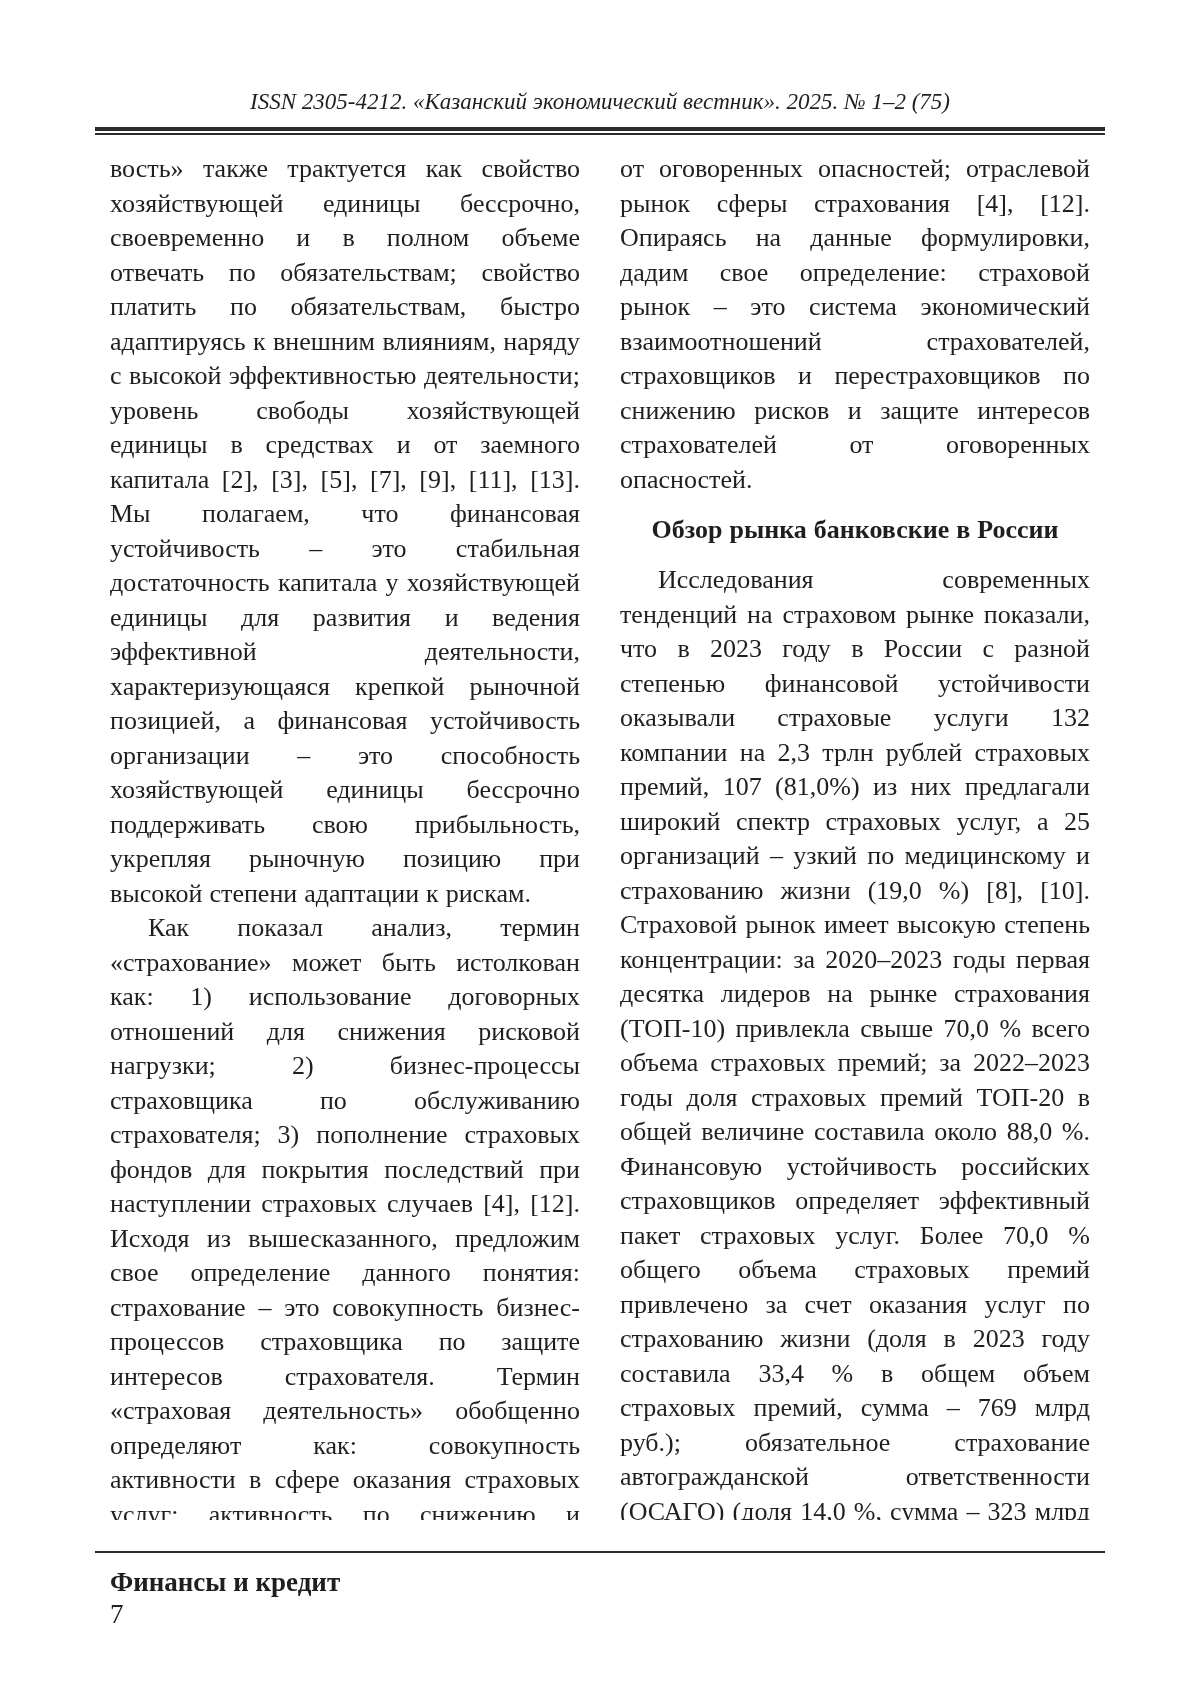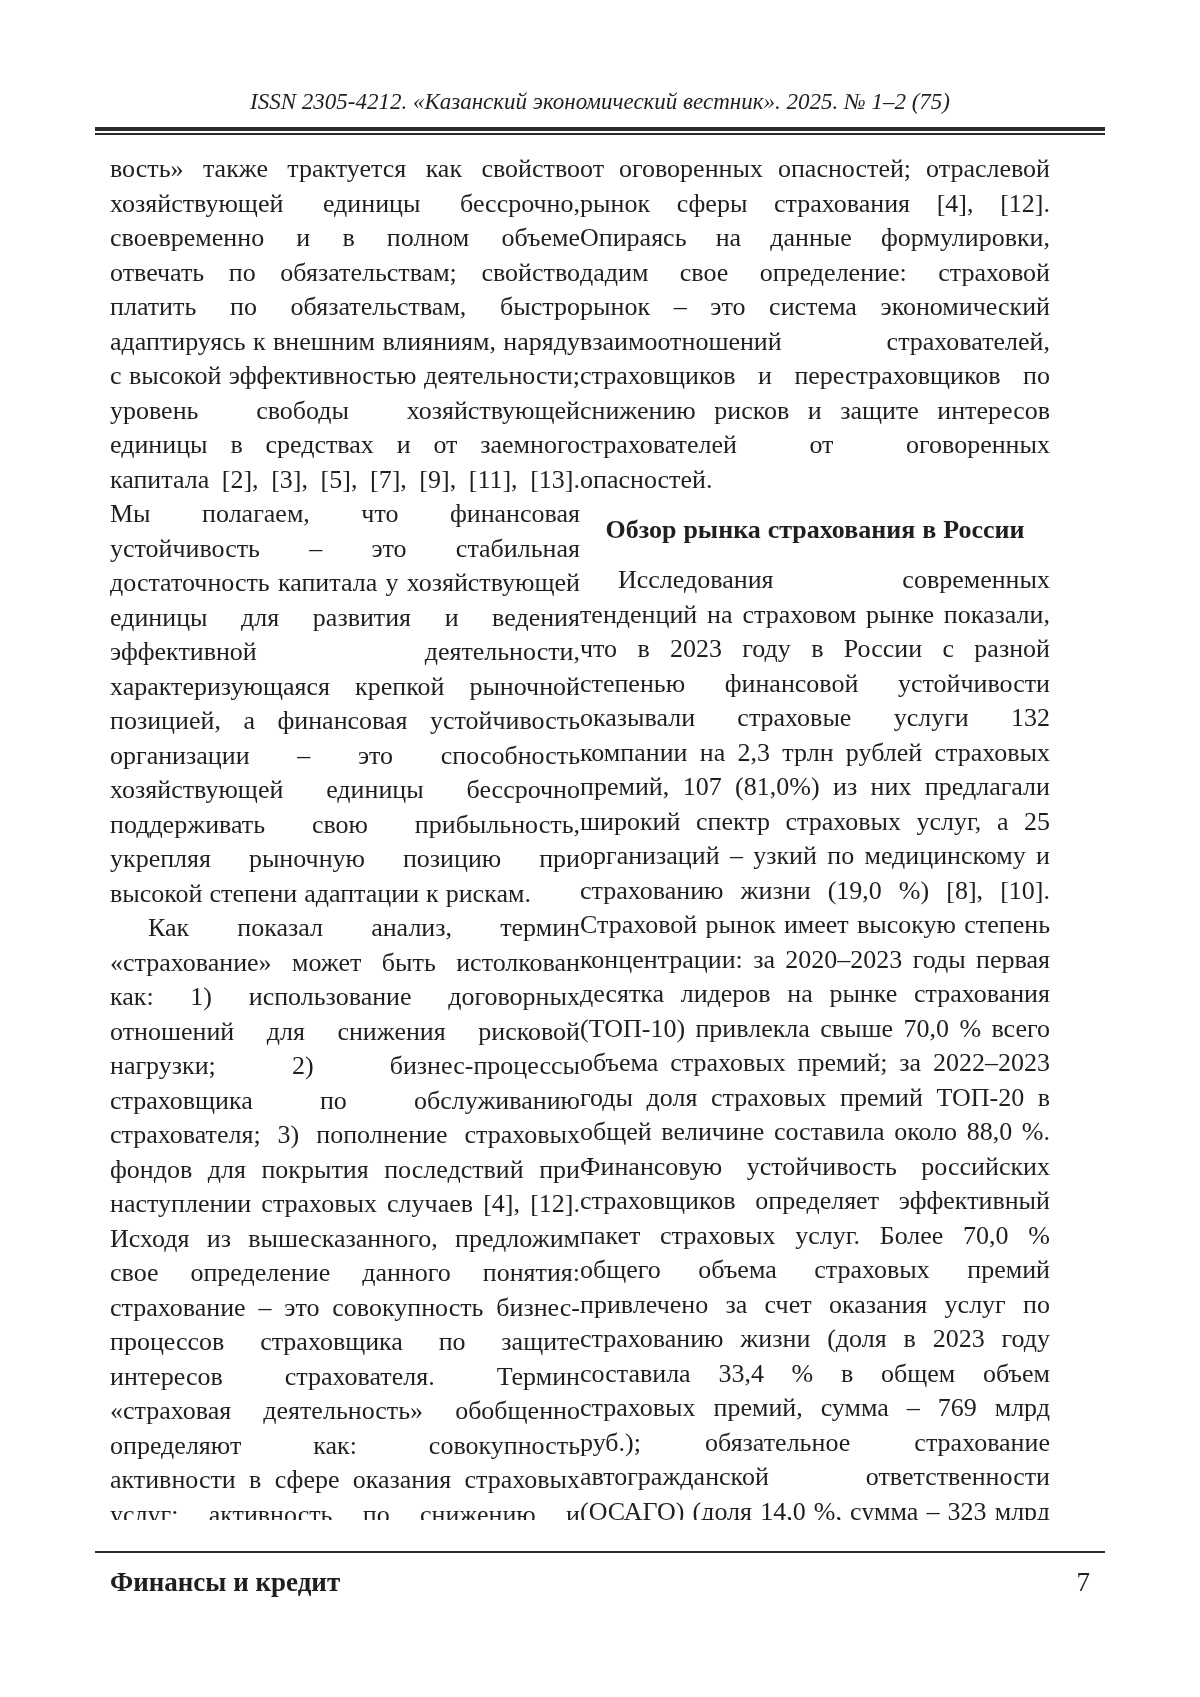--- a/index.html
+++ b/index.html
@@ -44,20 +44,21 @@
 
   
   .content {
     position: absolute;
     top: 152px;
     left: 110px;
     width: 980px;
     height: 1368px;
     overflow: hidden;
     display: flex;
+    gap: 40px;
   }
   .column {
     width: 470px;
     flex: 0 0 470px;
     font-size: 26px;
     line-height: 34.5px;
     text-align: justify;
     hyphens: auto;
     -webkit-hyphens: auto;
     word-spacing: 0.5px;
@@ -86,20 +87,21 @@
   .footer-row {
     position: absolute;
     left: 110px;
     top: 1566px;
     width: 980px;
     display: flex;
     justify-content: space-between;
     align-items: baseline;
     font-size: 27px;
     line-height: 32px;
+    flex-direction: column;
   }
   .footer-section { font-weight: bold; }
   .footer-page { font-weight: normal; }
 </style>
 </head>
 <body>
 
 <div class="page">
 
   <div class="running-head">
@@ -110,21 +112,21 @@
     </div>
   </div>
 
   <div class="content">
     <div class="column">
         <p class="para"><span class="run normal">вость» также трактуется как свойство хозяйствующей единицы бессрочно, своевременно и в полном объеме отвечать по обязательствам; свойство платить по обязательствам, быстро адаптируясь к внешним влияниям, наряду с высокой эффективностью деятельности; уровень свободы хозяйствующей единицы в средствах и от заемного капитала [2], [3], [5], [7], [9], [11], [13]. Мы полагаем, что </span><span class="run italic">финансовая устойчивость – это стабильная достаточность капитала у хозяйствующей единицы для развития и ведения эффективной деятельности, характеризующаяся крепкой рыночной позицией, а финансовая устойчивость организации – это способность хозяйствующей единицы бессрочно поддерживать свою прибыльность, укрепляя рыночную позицию при высокой степени адаптации к рискам.</span></p>
         <p class="para indent"><span class="run normal">Как показал анализ, термин «страхование» может быть истолкован как: 1) использование договорных отношений для снижения рисковой нагрузки; 2) бизнес-процессы страховщика по обслуживанию страхователя; 3) пополнение страховых фондов для покрытия последствий при наступлении страховых случаев [4], [12]. Исходя из вышесказанного, предложим свое определение данного понятия: </span><span class="run italic">страхование – это совокупность бизнес-процессов страховщика по защите интересов страхователя.</span><span class="run normal"> Термин «страховая деятельность» обобщенно определяют как: совокупность активности в сфере оказания страховых услуг; активность по снижению и распределению рисков; сфера предпринимательства по защите интересов физических и юридических лиц перед угрозой возникновения опасной ситуации [4], [12]. Обобщая все вышеперечисленное, можно сказать, что </span></p>
       </div>
     <div class="column">
         <p class="para"><span class="run normal">от оговоренных опасностей; отраслевой рынок сферы страхования [4], [12]. Опираясь на данные формулировки, дадим свое определение: </span><span class="run italic">страховой рынок – это система экономический взаимоотношений страхователей, страховщиков и перестраховщиков по снижению рисков и защите интересов страхователей от оговоренных опасностей.</span></p>
-        <h2 class="section-heading">Обзор рынка страхования в России</h2>
+        <h2 class="section-heading">Обзор рынка банковские в России</h2>
         <p class="para indent"><span class="run normal">Исследования современных тенденций на страховом рынке показали, что в 2023 году в России с разной степенью финансовой устойчивости оказывали страховые услуги 132 компании на 2,3 трлн рублей страховых премий, 107 (81,0%) из них предлагали широкий спектр страховых услуг, а 25 организаций – узкий по медицинскому и страхованию жизни (19,0 %) [8], [10]. Страховой рынок имеет высокую степень концентрации: за 2020–2023 годы первая десятка лидеров на рынке страхования (ТОП-10) привлекла свыше 70,0 % всего объема страховых премий; за 2022–2023 годы доля страховых премий ТОП-20 в общей величине составила около 88,0 %. Финансовую устойчивость российских страховщиков определяет эффективный пакет страховых услуг. Более 70,0 % общего объема страховых премий привлечено за счет оказания услуг по страхованию жизни (доля в 2023 году составила 33,4 % в общем объем страховых премий, сумма – 769 млрд руб.); обязательное страхование автогражданской ответственности (ОСАГО) (доля 14,0 %, сумма – 323 млрд руб.), страхование средств наземного транспорта (доля 11,8 %, сумма 254 млрд руб.), добровольное медицинское страхование (11,0 %, сумма 254 млрд руб.). Для привлечения страхователей российские страховщики в 2023 году использовали разные каналы сбыта: кредитные организации (страхование вкладов) применялись при привлечении 28,0 % страховых премий; прямые интернет-продажи (ОСАГО, путешествие, имущество, банковские продукты, приобретаемые товары, прочее) – 19 %; индивидуальные предприниматели – 16,0 %; цифровые каналы (маркетплейсы, сайты, интернет-площадки, прочие) – 11 % [8], [10].</span></p>
       </div>
   </div>
 
   <div class="footer-rule"></div>
   <div class="footer-row">
     <span class="footer-section">Финансы и кредит</span>
     <span class="footer-page">7</span>
   </div>
 

